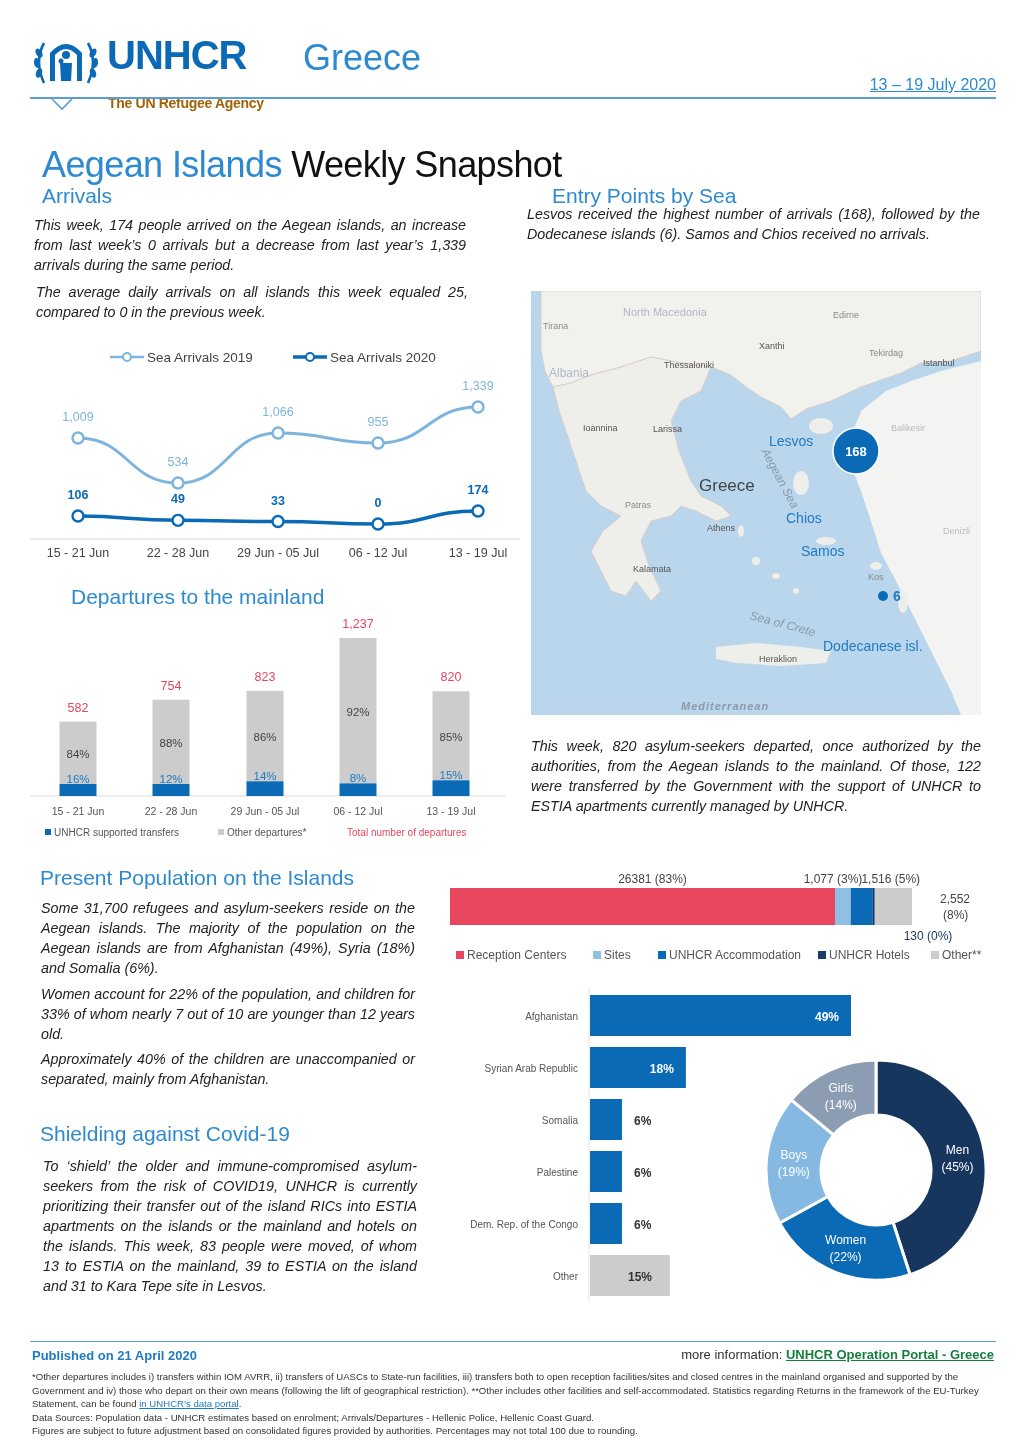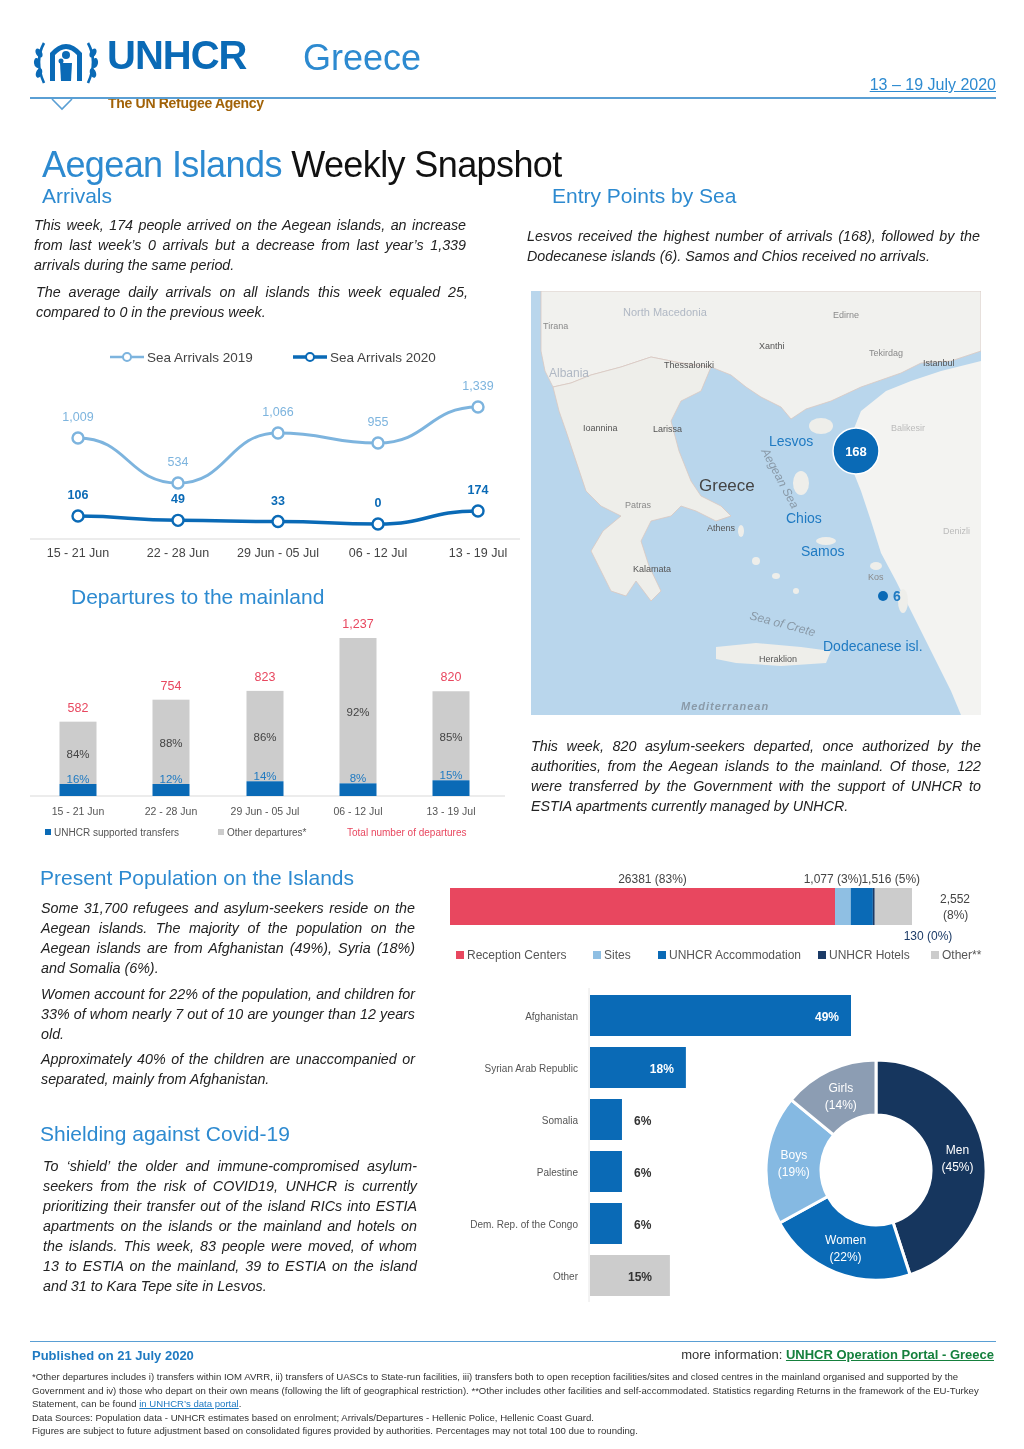--- a/index.html
+++ b/index.html
@@ -139,21 +139,21 @@
     <text x="426" y="167.28940986257072" font-size="11.5" fill="#1f7ac2" text-anchor="middle">15%</text>
     <text x="426" y="203" font-size="10.5" fill="#555" text-anchor="middle">13 - 19 Jul</text>
     <rect x="20" y="217" width="6" height="6" fill="#0a6ab6"></rect>
     <text x="29" y="224" font-size="10" fill="#555">UNHCR supported transfers</text>
     <rect x="193" y="217" width="6" height="6" fill="#cccccc"></rect>
     <text x="202" y="224" font-size="10" fill="#555">Other departures*</text>
     <text x="322" y="224" font-size="10" fill="#e8475f">Total number of departures</text>
   </svg>
 
 <div class="abs h-section" style="left:528px;top:184px;margin-left:24px;">Entry Points by Sea</div>
-<div class="abs para" style="left:527px;top:226px;width:453px;">Lesvos received the highest number of arrivals (168), followed by the Dodecanese islands (6). Samos and Chios received no arrivals.</div>
+<div class="abs para" style="left:527px;top:204px;width:453px;">Lesvos received the highest number of arrivals (168), followed by the Dodecanese islands (6). Samos and Chios received no arrivals.</div>
 
 <svg class="abs" style="left:531px;top:291px;" width="450" height="424" viewBox="0 0 450 424">
   <rect x="0" y="0" width="450" height="424" fill="#b9d6ec"></rect>
 
   <path fill="#f1f1ee" stroke="#d9c8c0" stroke-width="0.8" d="M10 0 L450 0 L450 60 L420 70 L390 72 L370 82 L330 96 L300 110 L275 118 L260 128 L250 116 L230 106 L215 96 L200 84 L180 76 L150 72 L120 66 L90 76 L60 84 L40 92 L22 96 L14 80 L10 60 Z"></path>
   <path fill="#f3f3f1" d="M450 70 L450 424 L430 424 L420 400 L400 360 L380 320 L365 290 L350 262 L340 230 L330 200 L320 175 L318 150 L330 120 L355 100 L380 90 L410 80 Z"></path>
 
   <path fill="#eeeeea" stroke="#d9c8c0" stroke-width="0.8" d="M22 96 L40 92 L60 84 L90 76 L120 66 L150 72 L180 76 L170 100 L150 110 L140 130 L148 160 L160 190 L170 205 L190 215 L200 225 L185 230 L165 220 L150 215 L140 225 L120 230 L110 250 L118 275 L130 300 L120 310 L105 290 L95 305 L80 300 L70 280 L60 260 L72 240 L90 225 L70 215 L55 200 L45 170 L35 140 L28 120 Z"></path>
 
   <path fill="#eeeeea" d="M185 356 L225 352 L270 356 L300 360 L295 372 L250 375 L205 372 L185 368 Z"></path>
@@ -273,21 +273,21 @@
     <text x="53.866137920245905" y="136.23606415122254" font-size="12" fill="#fff" text-anchor="middle">(19%)</text>
     <path d="M51.24354329466318 59.883361127644136 A110 110 0 0 1 135.99999999999997 20 L136 75 A55 55 0 0 0 93.6217716473316 94.94168056382208 Z" fill="#8c9db3" stroke="#fff" stroke-width="3"></path>
     <text x="100.87320844588149" y="52.3517681715534" font-size="12" fill="#fff" text-anchor="middle">Girls</text>
     <text x="100.87320844588149" y="69.3517681715534" font-size="12" fill="#fff" text-anchor="middle">(14%)</text>
   </svg>
 
 <div class="abs h-section" style="left:40px;top:1122px;">Shielding against Covid-19</div>
 <div class="abs para" style="left:43px;top:1156px;width:374px;">To ‘shield’ the older and immune-compromised asylum-seekers from the risk of COVID19, UNHCR is currently prioritizing their transfer out of the island RICs into ESTIA apartments on the islands or the mainland and hotels on the islands. This week, 83 people were moved, of whom 13 to ESTIA on the mainland, 39 to ESTIA on the island and 31 to Kara Tepe site in Lesvos.</div>
 
 <div class="abs" id="footer-rule"></div>
-<div class="abs" id="published">Published on 21 July 2020</div>
+<div class="abs" id="published">Published on 21 April 2020</div>
 <div class="abs" id="more-info">
   <span>more information: </span><a>UNHCR Operation Portal - Greece</a>
 </div>
 <div class="abs" id="footnotes">
   <div><span>*Other departures includes i) transfers within IOM AVRR, ii) transfers of UASCs to State-run facilities, iii) transfers both to open reception facilities/sites and closed centres in the mainland organised and supported by the Government and iv) those who depart on their own means (following the lift of geographical restriction). **Other includes other facilities and self-accommodated. Statistics regarding Returns in the framework of the EU-Turkey Statement, can be found </span><a>in UNHCR’s data portal</a><span>.</span></div>
   <div>Data Sources: Population data - UNHCR estimates based on enrolment; Arrivals/Departures - Hellenic Police, Hellenic Coast Guard.</div>
   <div>Figures are subject to future adjustment based on consolidated figures provided by authorities. Percentages may not total 100 due to rounding.</div>
 </div>
 
 </body></html>

